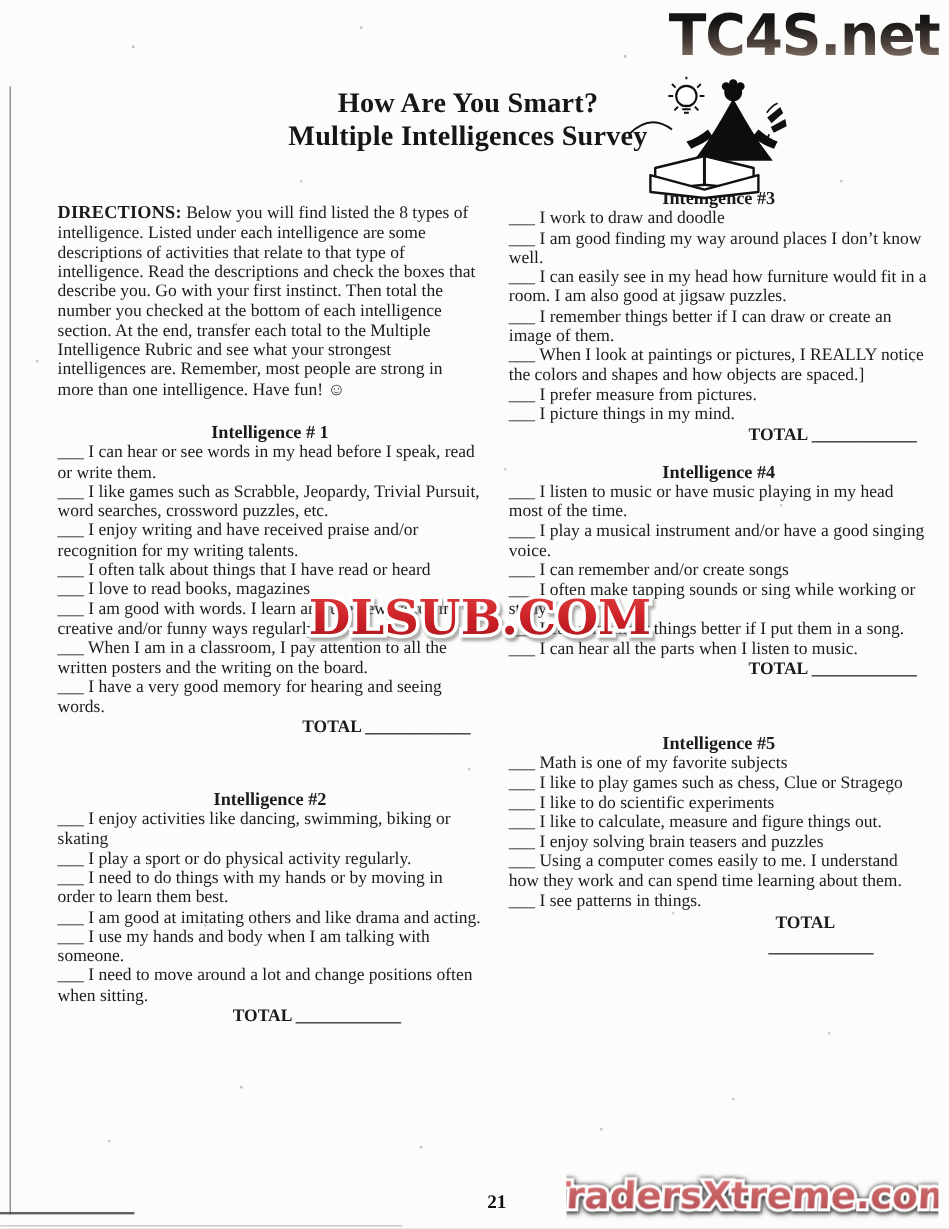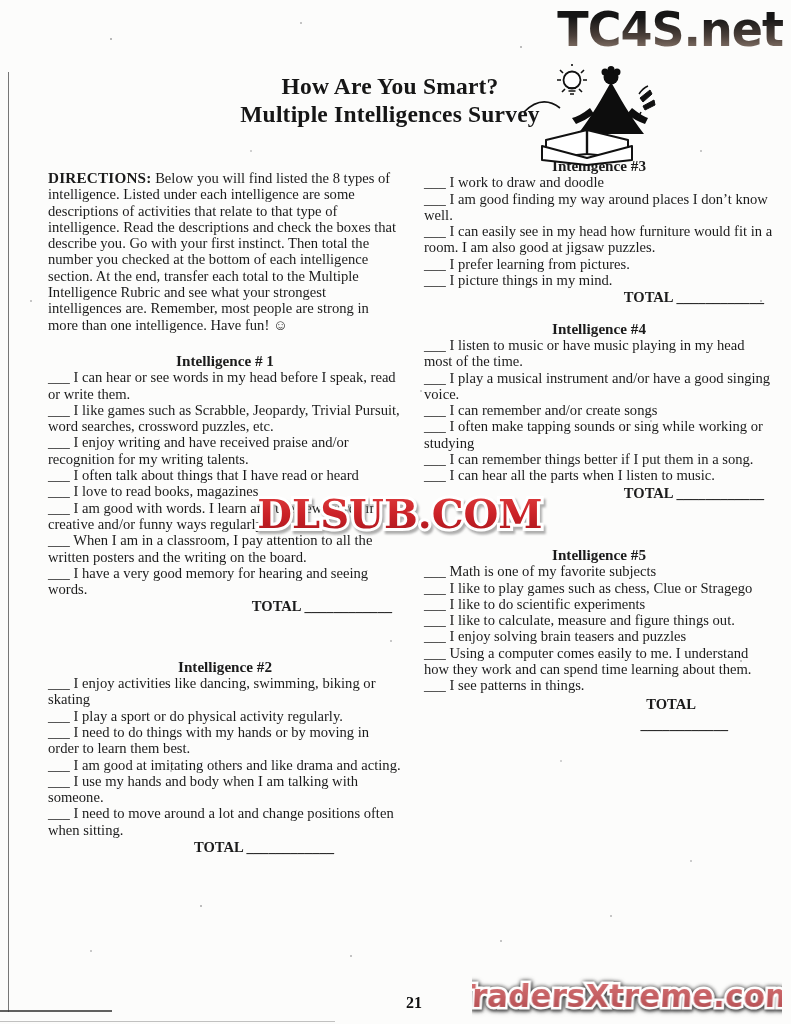--- a/index.html
+++ b/index.html
@@ -122,21 +122,23 @@
       <div class="total-row tr-center"><span>TOTAL</span> <span>____________</span></div>
     </div>
   </div>
 
   <div class="col col-right">
     <div class="section s3">
       <div class="sec-heading">Intelligence #3</div>
       <div class="item">___ I work to draw and doodle</div>
       <div class="item">___ I am good finding my way around places I don’t know well.</div>
       <div class="item">___ I can easily see in my head how furniture would fit in a room. I am also good at jigsaw puzzles.</div>
-      <div class="item">___ I prefer learning from pictures.</div>
+      <div class="item">___ I remember things better if I can draw or create an image of them.</div>
+      <div class="item">___ When I look at paintings or pictures, I REALLY notice the colors and shapes and how objects are spaced.]</div>
+      <div class="item">___ I prefer measure from pictures.</div>
       <div class="item">___ I picture things in my mind.</div>
       <div class="total-row tr-right"><span>TOTAL</span> <span>____________</span></div>
     </div>
 
     <div class="section s4">
       <div class="sec-heading">Intelligence #4</div>
       <div class="item">___ I listen to music or have music playing in my head most of the time.</div>
       <div class="item">___ I play a musical instrument and/or have a good singing voice.</div>
       <div class="item">___ I can remember and/or create songs</div>
       <div class="item">___ I often make tapping sounds or sing while working or studying</div>

